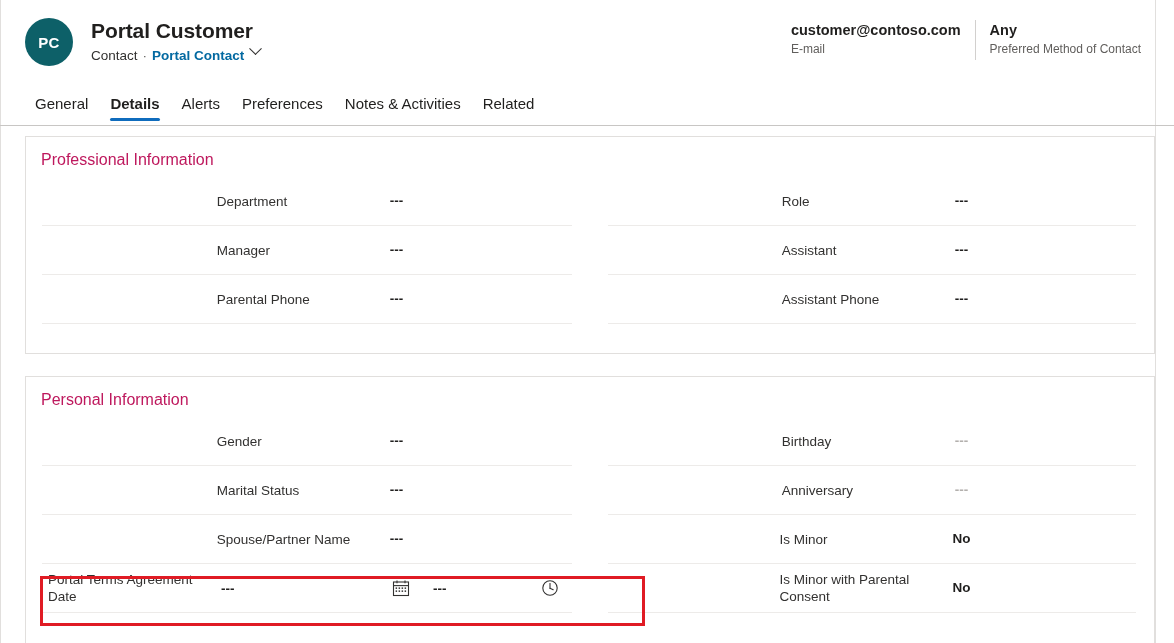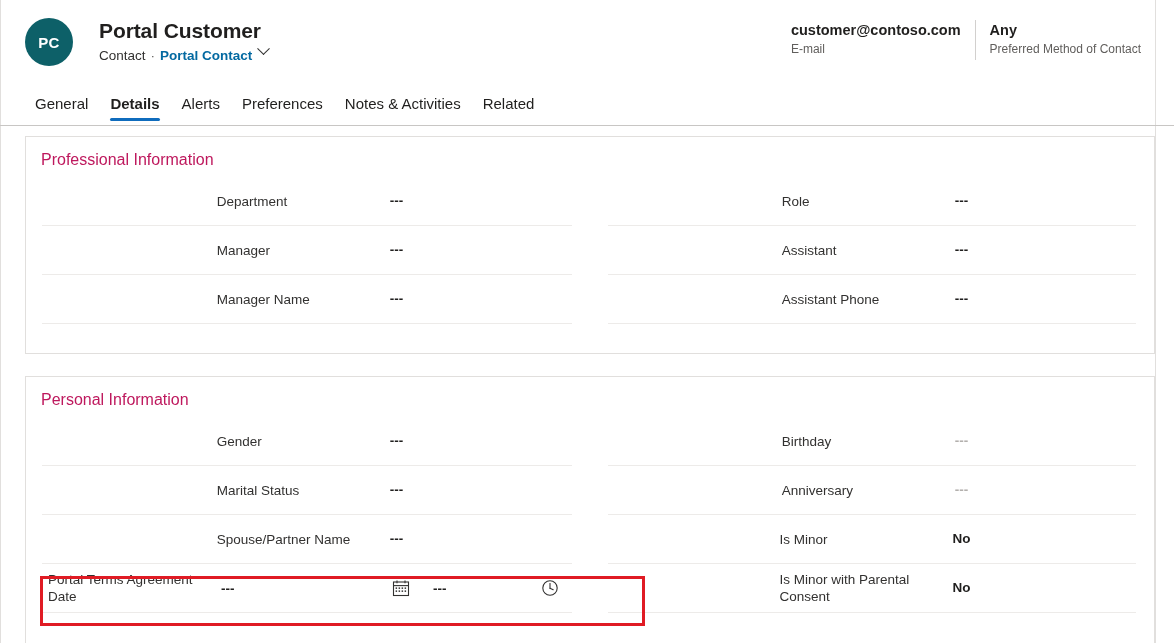--- a/index.html
+++ b/index.html
@@ -54,21 +54,21 @@
     display: flex;
     align-items: center;
     justify-content: center;
     font-size: 15px;
     font-weight: 600;
     letter-spacing: .3px;
     flex: none;
     margin-top: 2px;
   }
   .title-texts {
-    margin-left: 26px;
+    margin-left: 18px;
     padding-top: 1px;
   }
   .record-title {
     font-size: 21px;
     font-weight: 600;
     line-height: 27px;
     color: #201f1e;
     letter-spacing: -0.1px;
   }
   .record-sub {
@@ -337,21 +337,21 @@
             <div class="field-label">Department</div>
             <div class="field-value empty">---</div>
           </div>
 
           <div class="field">
             <div class="field-label">Manager</div>
             <div class="field-value empty">---</div>
           </div>
 
           <div class="field">
-            <div class="field-label">Manager Name</div>
+            <div class="field-label">Parental Phone</div>
             <div class="field-value empty">---</div>
           </div>
 
         </div>
         <div class="col right">
 
           <div class="field">
             <div class="field-label">Role</div>
             <div class="field-value empty">---</div>
           </div>

